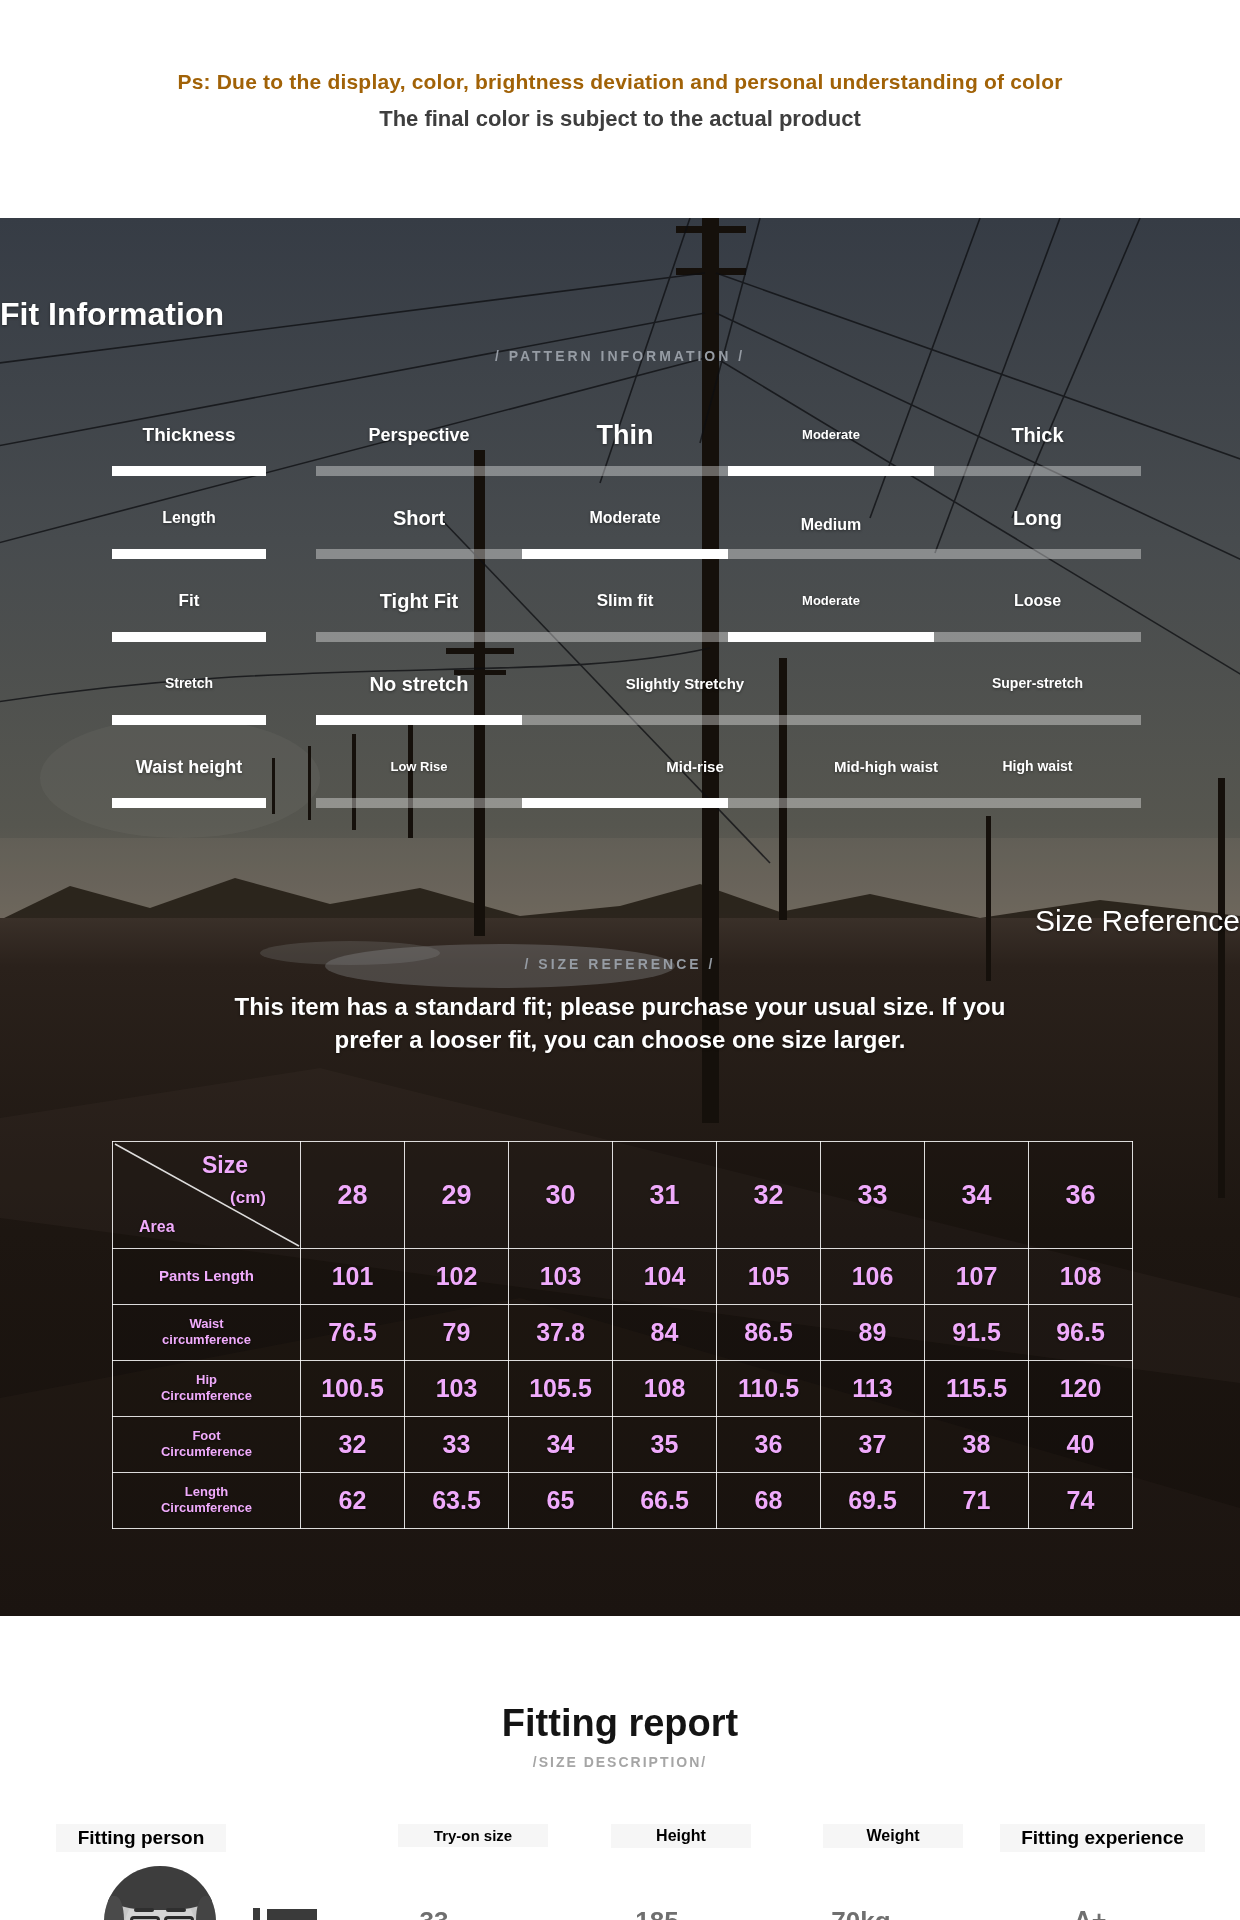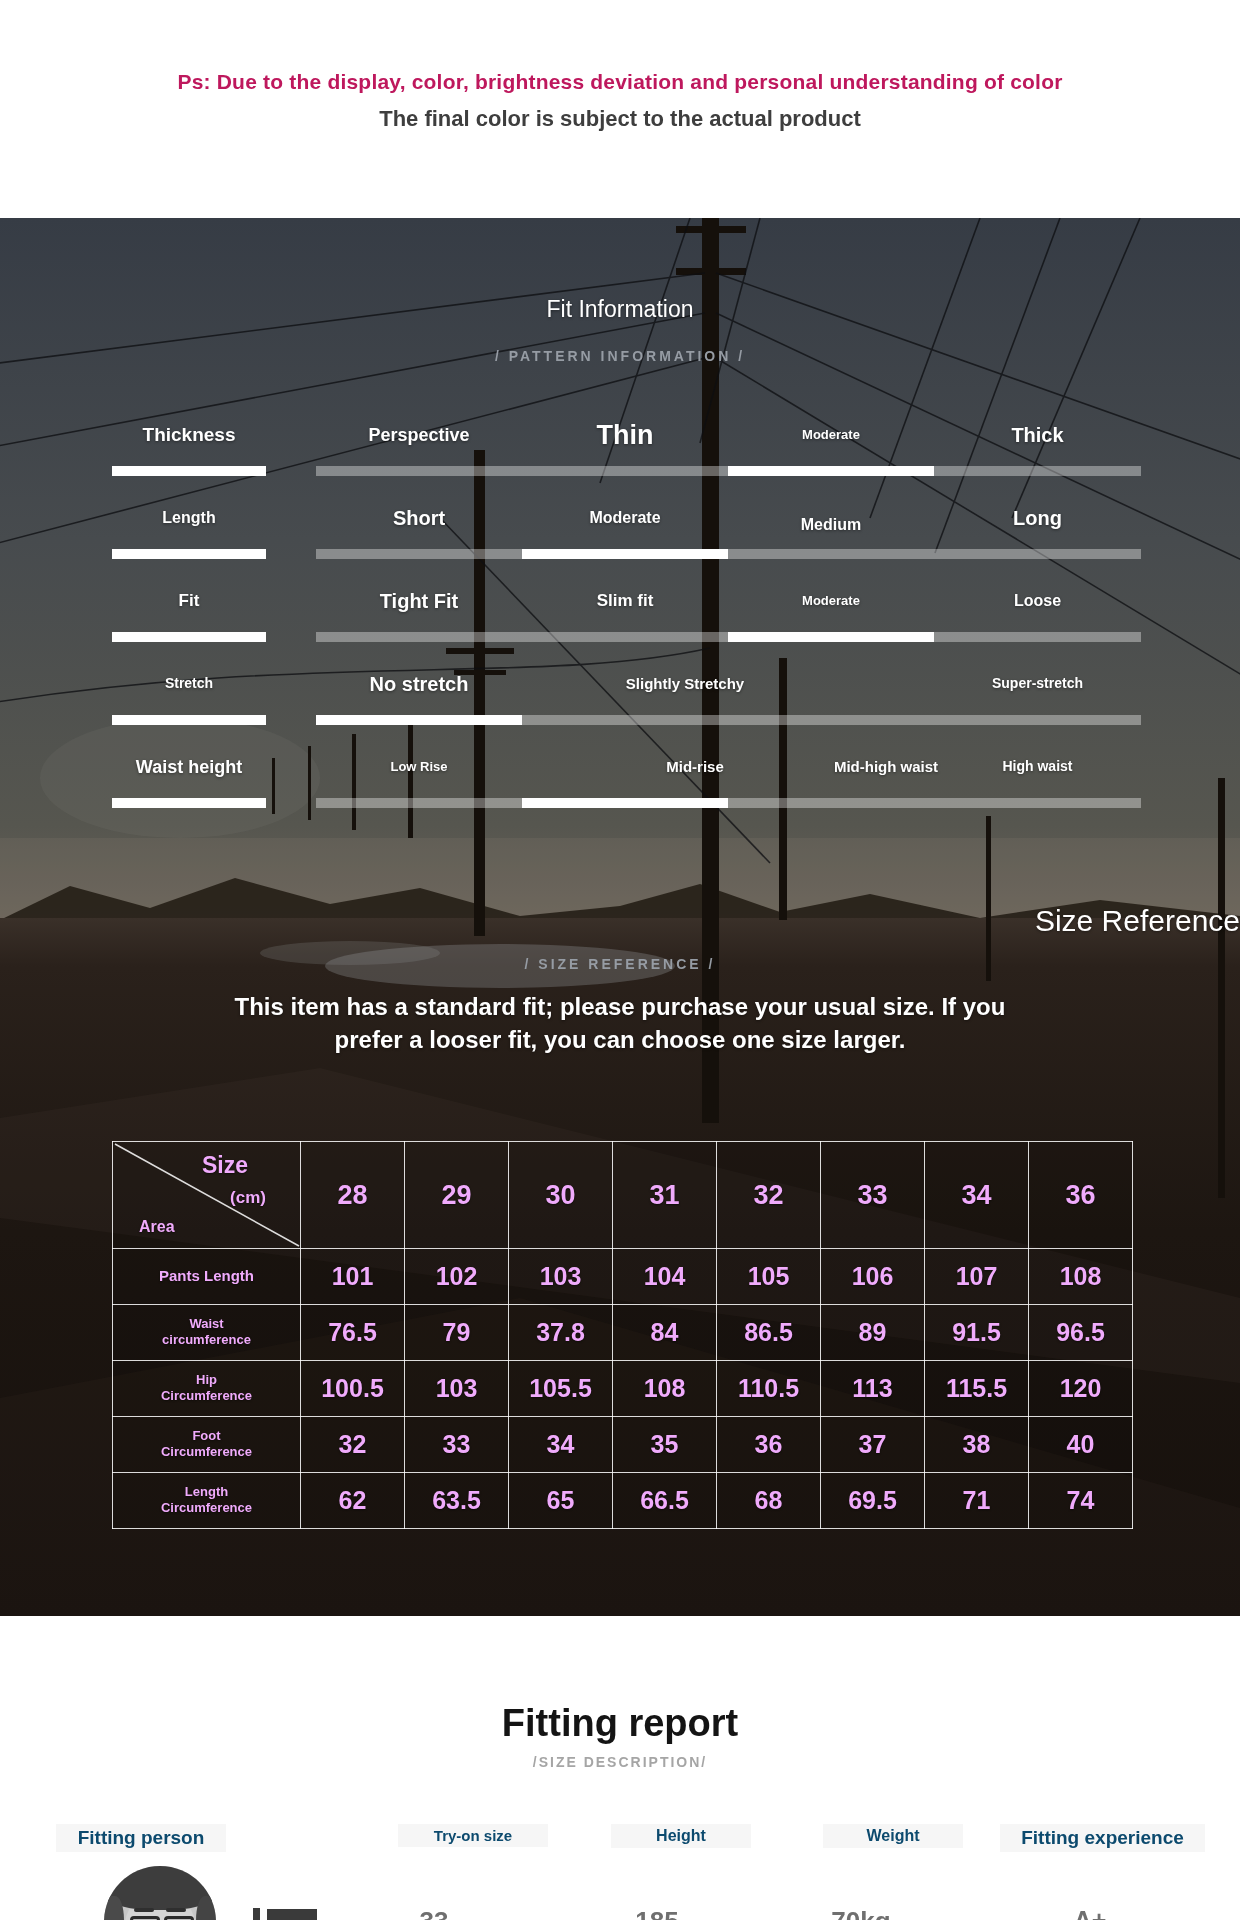--- a/index.html
+++ b/index.html
@@ -1,31 +1,31 @@
 <!DOCTYPE html>
 <html><head>
 <meta charset="utf-8">
 <style>
   html,body{margin:0;padding:0;background:#fff;}
   .page{position:relative;width:1240px;height:1920px;overflow:hidden;background:#fff;
         font-family:"Liberation Sans",sans-serif;-webkit-font-smoothing:antialiased;}
 
   
   .note1{position:absolute;top:70px;left:0;width:100%;text-align:center;
-         font-size:21px;font-weight:700;color:#be185d;letter-spacing:.2px;}
+         font-size:21px;font-weight:700;color:#a16207;letter-spacing:.2px;}
   .note2{position:absolute;top:106px;left:0;width:100%;text-align:center;
          font-size:22px;font-weight:700;color:#3e3e3e;}
 
   
   .photo{position:absolute;top:218px;left:0;width:1240px;height:1398px;overflow:hidden;background:#2b2e33;}
   .photo svg.bg{position:absolute;top:0;left:0;width:100%;height:100%;}
   .photo .ptxt{color:#fff;text-shadow:0 1px 3px rgba(0,0,0,.45);}
 
-  .h-fit{position:absolute;top:78px;left:0;width:100%;text-align:center;
-         font-size:23px;font-weight:400;}
+  .h-fit{position:absolute;top:78px;left:0;width:100%;text-align:left;
+         font-size:32px;font-weight:700;}
   .sub-pattern{position:absolute;top:130px;left:0;width:100%;text-align:center;
          font-size:14px;font-weight:700;color:#969ca4;letter-spacing:3px;text-shadow:none;}
 
   
   .frow{position:absolute;left:0;width:1240px;height:83px;}
   .flabel,.fopt{position:absolute;top:0;height:54px;display:flex;align-items:center;
         justify-content:center;text-align:center;line-height:1.12;font-weight:700;}
   .flabel{left:112px;width:154px;}
   .o1{left:316px;width:206px;}
   .o2{left:522px;width:206px;}
@@ -69,21 +69,21 @@
   .corner-size{position:absolute;top:10px;left:72px;width:80px;font-size:23px;font-weight:700;}
   .corner-unit{position:absolute;top:46px;left:100px;width:70px;font-size:17px;font-weight:700;}
   .corner-area{position:absolute;bottom:12px;left:14px;width:70px;font-size:16px;font-weight:700;text-align:left;padding-left:12px;}
 
   
   .fitting{position:absolute;top:1616px;left:0;width:1240px;height:304px;background:#fff;}
   .h-report{position:absolute;top:86px;left:0;width:100%;text-align:center;
             font-size:38px;font-weight:700;color:#141414;}
   .sub-report{position:absolute;top:138px;left:0;width:100%;text-align:center;
             font-size:14px;font-weight:700;color:#a5a5a5;letter-spacing:2px;}
-  .rep-h{position:absolute;top:208px;text-align:center;font-weight:700;color:#0c4a6e;
+  .rep-h{position:absolute;top:208px;text-align:center;font-weight:700;color:#000000;
          background:#f6f6f6;padding:3px 0;}
   .rh-person{left:56px;width:170px;font-size:19px;}
   .rh-size{left:398px;width:150px;font-size:15px;}
   .rh-height{left:611px;width:140px;font-size:16px;}
   .rh-weight{left:823px;width:140px;font-size:16px;}
   .rh-exp{left:1000px;width:205px;font-size:19px;}
 
   .avatar{position:absolute;left:104px;top:250px;width:112px;height:112px;border-radius:50%;
           overflow:hidden;background:#c7c7c7;}
   .av-hair{position:absolute;top:-8px;left:-6px;width:124px;height:52px;

